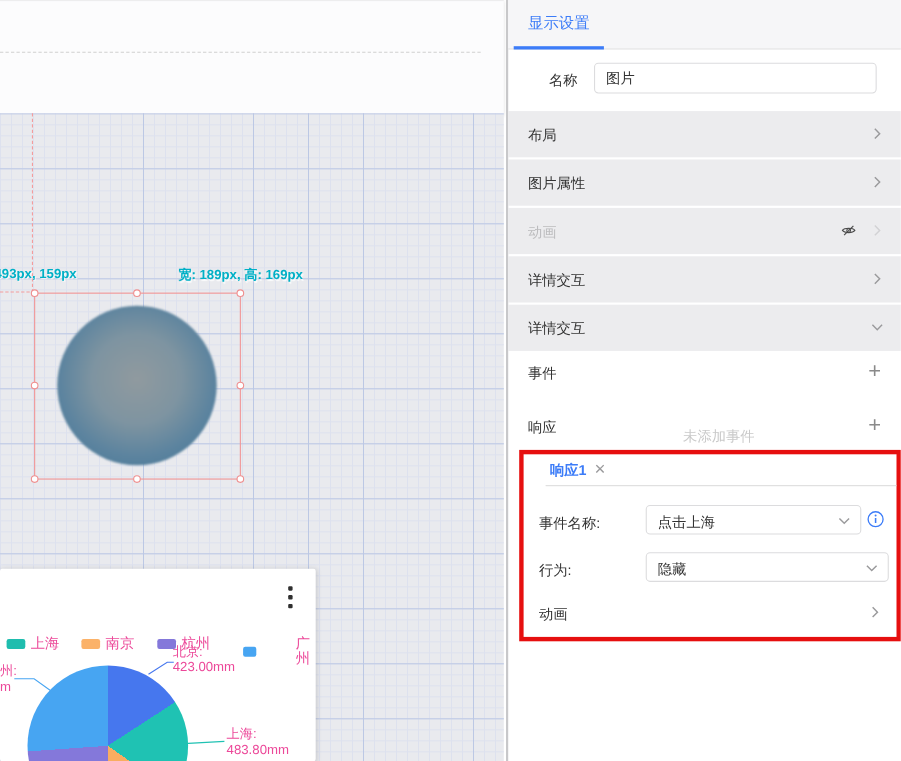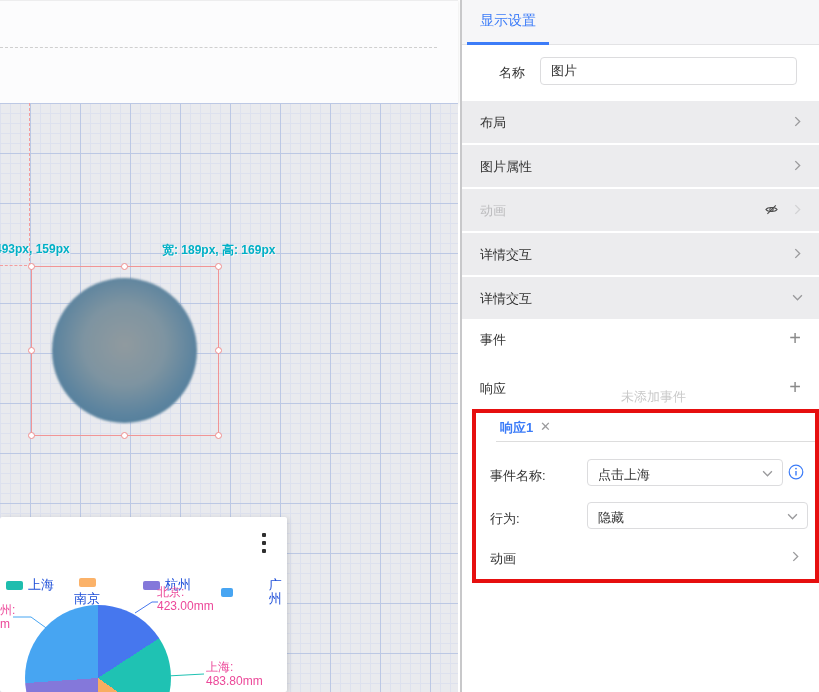--- a/index.html
+++ b/index.html
@@ -34,22 +34,22 @@
   .h-e{right:-4px;top:calc(50% - 4px);} .h-se{right:-4px;bottom:-4px;} .h-s{left:calc(50% - 4px);bottom:-4px;}
   .h-sw{left:-4px;bottom:-4px;} .h-w{left:-4px;top:calc(50% - 4px);}
 
   
   .pie-card{position:absolute;left:0;top:517px;width:287px;height:175px;background:#fff;
             border-radius:2px;box-shadow:1px 1px 5px rgba(0,0,0,.15);}
   .kebab{position:absolute;left:258px;top:16px;width:12px;height:28px;cursor:pointer;}
   .kebab i{display:block;width:4px;height:4px;border-radius:1px;background:#2f2f2f;margin:0 auto 4px auto;}
   .legend-item{position:absolute;top:61px;display:flex;align-items:center;gap:5px;cursor:pointer;}
   .legend-item .sw{display:inline-block;width:17px;height:9px;border-radius:2px;}
-  .legend-item .lt{font-size:13px;color:#1d4ed8;line-height:14px;}
-  .li-0{left:6px;} .li-1{left:74px;flex-direction:column;} .li-2{left:143px;} .li-3{left:221px;gap:36px;}
+  .legend-item .lt{font-size:13px;color:#ec4899;line-height:14px;}
+  .li-0{left:6px;} .li-1{left:74px;} .li-2{left:143px;} .li-3{left:221px;gap:36px;}
   .leaders{position:absolute;left:0;top:0;width:287px;height:175px;pointer-events:none;}
   .pie{position:absolute;left:25px;top:88px;width:146px;height:146px;border-radius:50%;}
   .pie-label{position:absolute;font-size:12px;color:#ec4899;line-height:14px;white-space:nowrap;}
   .pl-beijing{left:157px;top:68px;}
   .pl-shanghai{left:206px;top:143px;}
   .pl-clipped{left:0;top:86px;}
 
   
   .panel{position:absolute;left:460px;top:0;width:359px;height:692px;background:#fff;
          border-left:2px solid #c8c8ca;box-sizing:border-box;}

